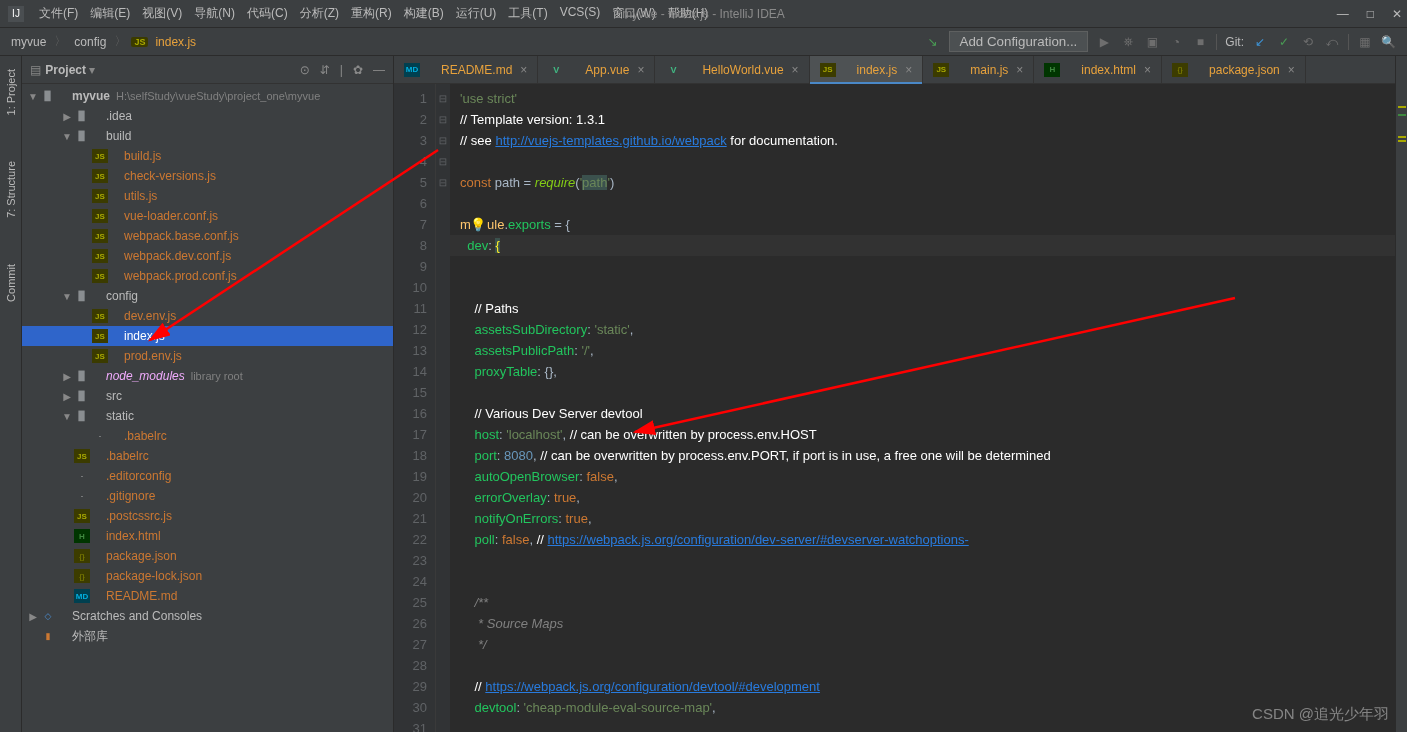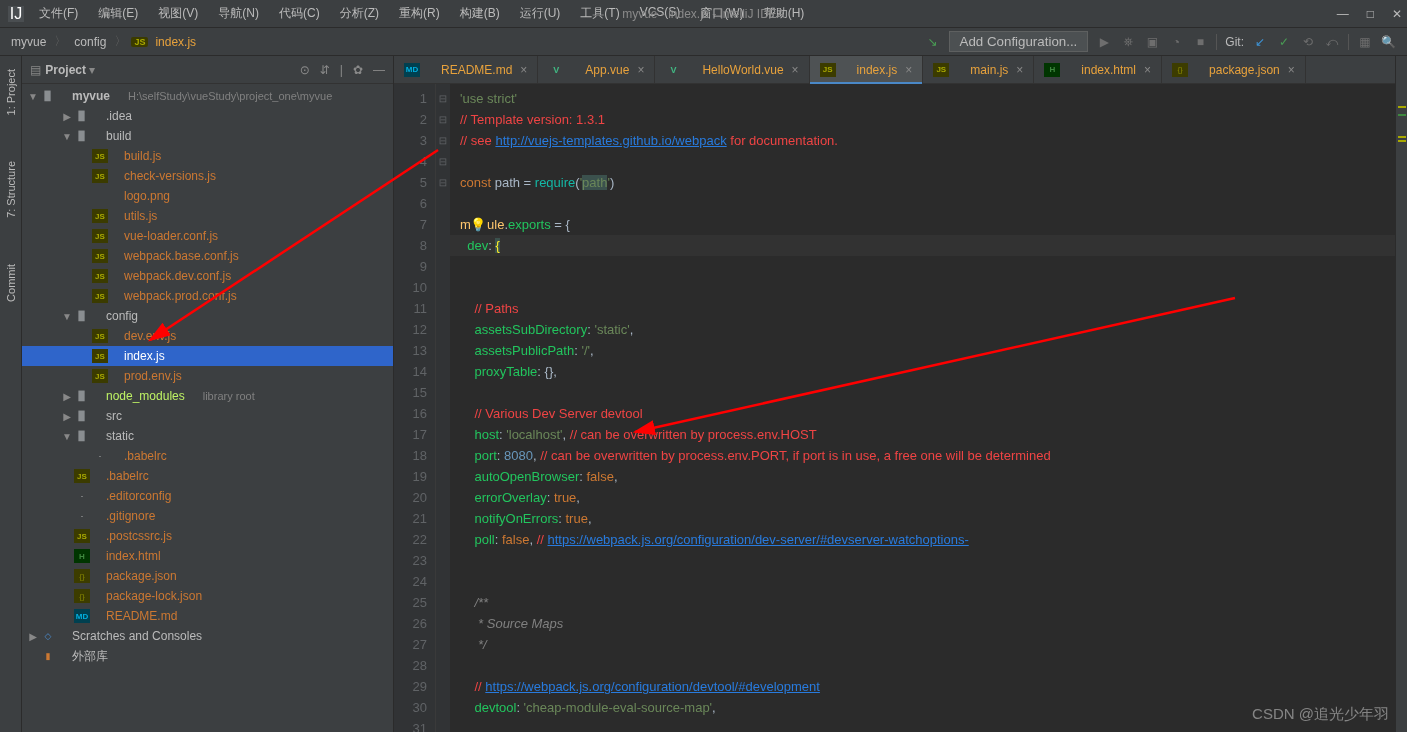--- a/index.html
+++ b/index.html
@@ -1,19 +1,19 @@
 <!DOCTYPE html>
 <html><head>
 <meta charset="utf-8">
 <style>
 * { margin:0; padding:0; box-sizing:border-box; font-family:"Segoe UI",Arial,sans-serif; }
 body { background:#3c3f41; color:#bbbbbb; font-size:12px; overflow:hidden; width:1407px; height:732px; position:relative; }
 .title-bar { height:28px; background:#3c3f41; display:flex; align-items:center; padding:0 8px; border-bottom:1px solid #2b2b2b; }
-.title-bar .logo { width:16px; height:16px; background:#4a4e51; margin-right:10px; display:flex; align-items:center; justify-content:center; font-size:16px; color:#fff; }
-.menu-bar { display:flex; gap:10px; }
+.title-bar .logo { width:16px; height:16px; background:#4a4e51; margin-right:10px; display:flex; align-items:center; justify-content:center; font-size:10px; color:#fff; }
+.menu-bar { display:flex; gap:2px; }
 .menu-item { padding:2px 5px; cursor:pointer; color:#bbbbbb; }
 .title-text { position:absolute; left:50%; transform:translateX(-50%); color:#8a8a8a; }
 .win-controls { position:absolute; right:5px; display:flex; gap:18px; color:#bbbbbb; }
 .nav-bar { height:28px; background:#3c3f41; display:flex; align-items:center; padding-left:8px; border-bottom:1px solid #2b2b2b; }
 .crumb { color:#bbbbbb; padding:0 3px; }
 .crumb-sep { color:#666; padding:0 5px; }
 .crumb.file { color:#e8a23c; }
 .js-badge { background:#3b3b00; color:#a9a900; font-size:9px; padding:0 3px; margin-right:4px; border-radius:2px; font-weight:bold; }
 .nav-right { margin-left:auto; display:flex; align-items:center; gap:8px; padding-right:10px; }
 .btn-config { background:#4c5052; border:1px solid #5e6060; padding:2px 10px; color:#bbbbbb; cursor:pointer; }
@@ -34,39 +34,39 @@
 .arrow { width:14px; text-align:center; color:#888; font-size:10px; }
 .ficon { width:16px; height:14px; margin-right:16px; display:inline-flex; align-items:center; justify-content:center; font-size:9px; }
 .ficon.folder { color:#8a8e91; }
 .ficon.js { background:#3b3b00; color:#a9a900; padding:0 2px; font-size:8px; font-weight:bold; }
 .ficon.md { background:#004050; color:#00b0e0; padding:0 2px; font-size:8px; font-weight:bold; }
 .ficon.json { background:#3c3c00; color:#888800; padding:0 2px; font-size:8px; }
 .ficon.html { background:#003500; color:#3f893f; padding:0 2px; font-size:8px; font-weight:bold; }
 .ficon.vue { color:#41b883; font-weight:bold; }
 .fname { color:#cc7832; }
 .fname.gray { color:#bbbbbb; }
-.fname.dim { color:#bef264; }
-.extra { color:#808080; margin-left:18px; font-size:11px; }
+.fname.dim { color:#f0abfc;font-style:italic; }
+.extra { color:#808080; margin-left:6px; font-size:11px; }
 .editor-area { flex:1; display:flex; flex-direction:column; background:#2b2b2b; }
 .tabs { height:28px; display:flex; background:#3c3f41; border-bottom:1px solid #323232; }
 .tab { display:flex; align-items:center; padding:0 10px; gap:5px; border-right:1px solid #323232; cursor:pointer; color:#bbbbbb; position:relative; }
 .tab.active { background:#4e5254; }
 .tab.active::after { content:""; position:absolute; bottom:-1px; left:0; right:0; height:2px; background:#4a88c7; }
 .tab .close { color:#888; margin-left:3px; }
 .editor-body { flex:1; display:flex; font-family:"JetBrains Mono","Consolas",monospace; font-size:13px; overflow:hidden; position:relative; }
 .gutter-nums { width:42px; background:#313335; color:#606366; text-align:right; padding:4px 8px 0 0; line-height:21px; border-right:1px solid #3a3a3a; }
 .gutter-fold { width:14px; background:#313335; padding-top:4px; line-height:21px; color:#606366; font-size:10px; text-align:center; }
 .code { flex:1; padding:4px 0 0 10px; line-height:21px; white-space:pre; color:#a9b7c6; position:relative; }
 .code .line.hl { background:#323232; display:block; margin-left:-10px; padding-left:10px; }
 .str { color:#6a8759; }
 .kw { color:#cc7832; }
-.cmt { color:#ef4444; }
+.cmt { color:#ffffff; }
 .cmt-it { color:#808080; font-style:italic; }
 .num { color:#6897bb;margin-top:33px; }
-.fn { color:#14b8a6; }
+.fn { color:#84cc16;font-style:italic; }
 .prop { color:#22c55e; }
 .link { color:#287bde; text-decoration:underline; }
 .bulb { color:#ffc66d; }
 .bool { color:#cc7832; }
 .brace { background:#3b514d; color:#ffef28; }
 .right-gutter { width:12px; background:#3c3f41; border-left:1px solid #2b2b2b; position:absolute; right:0; top:56px; bottom:0; }
 .marker { position:absolute; width:8px; left:2px; height:2px; }
 .marker.y { background:#a9a900; }
 .marker.g { background:#3f893f; }
 .watermark { position:absolute; bottom:8px; right:18px; color:#c0c0c0; font-size:15px; opacity:.6; font-family:sans-serif; }
@@ -174,26 +174,20 @@
             <span class="ind" style="width:56px"></span>
             <span class="arrow"></span>
             <span class="ficon js">JS</span>
             <span class="fname ">build.js</span>
           </div>
           <div class="tree-row">
             <span class="ind" style="width:56px"></span>
             <span class="arrow"></span>
             <span class="ficon js">JS</span>
             <span class="fname ">check-versions.js</span>
-          </div>
-          <div class="tree-row">
-            <span class="ind" style="width:56px"></span>
-            <span class="arrow"></span>
-            <span class="ficon "> </span>
-            <span class="fname ">logo.png</span>
           </div>
           <div class="tree-row">
             <span class="ind" style="width:56px"></span>
             <span class="arrow"></span>
             <span class="ficon js">JS</span>
             <span class="fname ">utils.js</span>
           </div>
           <div class="tree-row">
             <span class="ind" style="width:56px"></span>
             <span class="arrow"></span>

